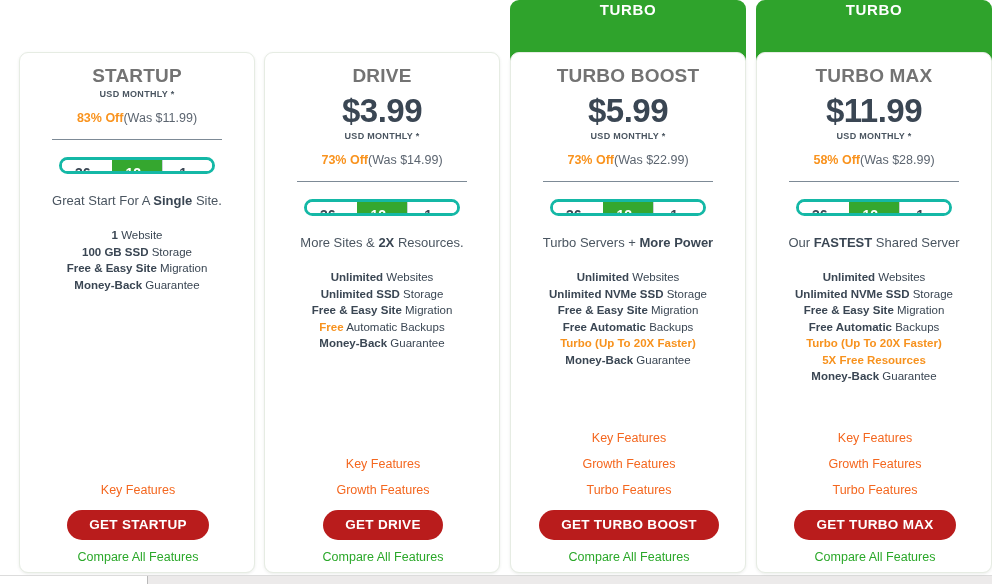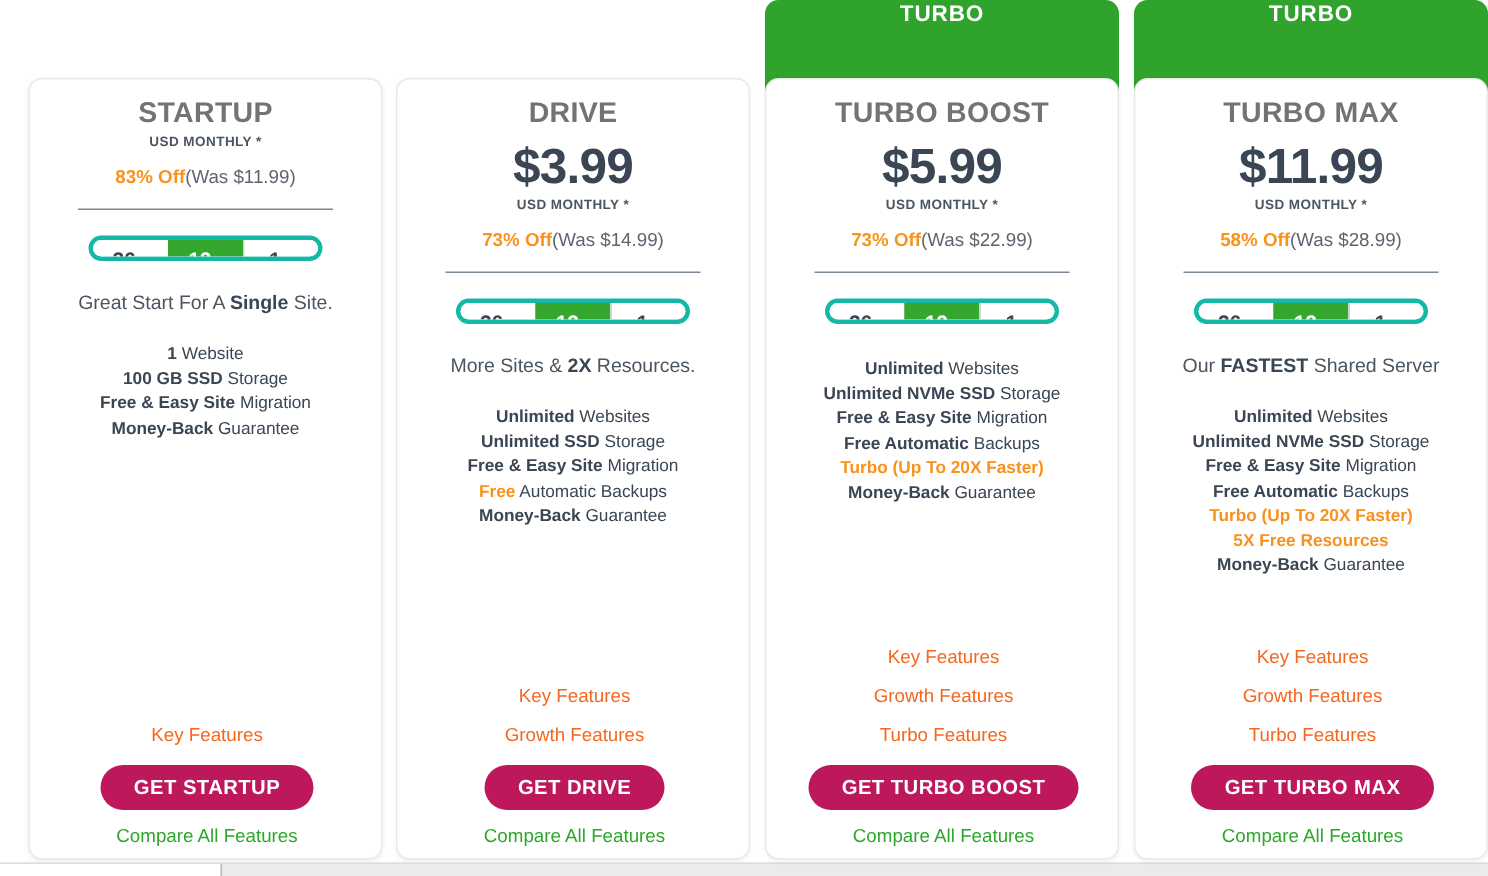--- a/index.html
+++ b/index.html
@@ -224,21 +224,21 @@
     text-decoration: none;
     cursor: pointer;
   }
 
   .cta {
     display: inline-block;
     margin-top: 7px;
     padding: 0 22px;
     height: 30px;
     line-height: 30px;
-    background: #be185d;
+    background: #b91c1c;
     color: #ffffff;
     font-size: 13.5px;
     font-weight: bold;
     letter-spacing: 0.3px;
     border: none;
     border-radius: 16px;
     cursor: pointer;
     font-family: "Liberation Sans", sans-serif;
     white-space: nowrap;
   }
@@ -339,21 +339,21 @@
                 <span class="unit">M</span>
               </div>
               <div class="term-seg active">
                 <span>12</span>
                 <span class="unit">M</span>
               </div>
               <div class="term-seg">
                 <span>1</span>
                 <span class="unit">M</span>
               </div>
-            </div><ul class="features">
+            </div><div class="tagline"><span>Turbo Servers + </span><b>More Power</b><span></span></div><ul class="features">
               <li><span class="hl-strong">Unlimited</span><span> Websites</span></li>
               <li><span class="hl-strong">Unlimited NVMe SSD</span><span> Storage</span></li>
               <li><span class="hl-strong">Free &amp; Easy Site</span><span> Migration</span></li>
               <li><span class="hl-strong">Free Automatic</span><span> Backups</span></li>
               <li class="orange"><span class="hl-strong">Turbo (Up To 20X Faster)</span><span></span></li>
               <li><span class="hl-strong">Money-Back</span><span> Guarantee</span></li>
             </ul></div>
           <div class="links-block" style="top: 372px;"><a class="feature-link">Key Features</a><a class="feature-link">Growth Features</a><a class="feature-link">Turbo Features</a><button class="cta">GET TURBO BOOST</button><a class="compare-link">Compare All Features</a></div>
         </div>
       </div>

